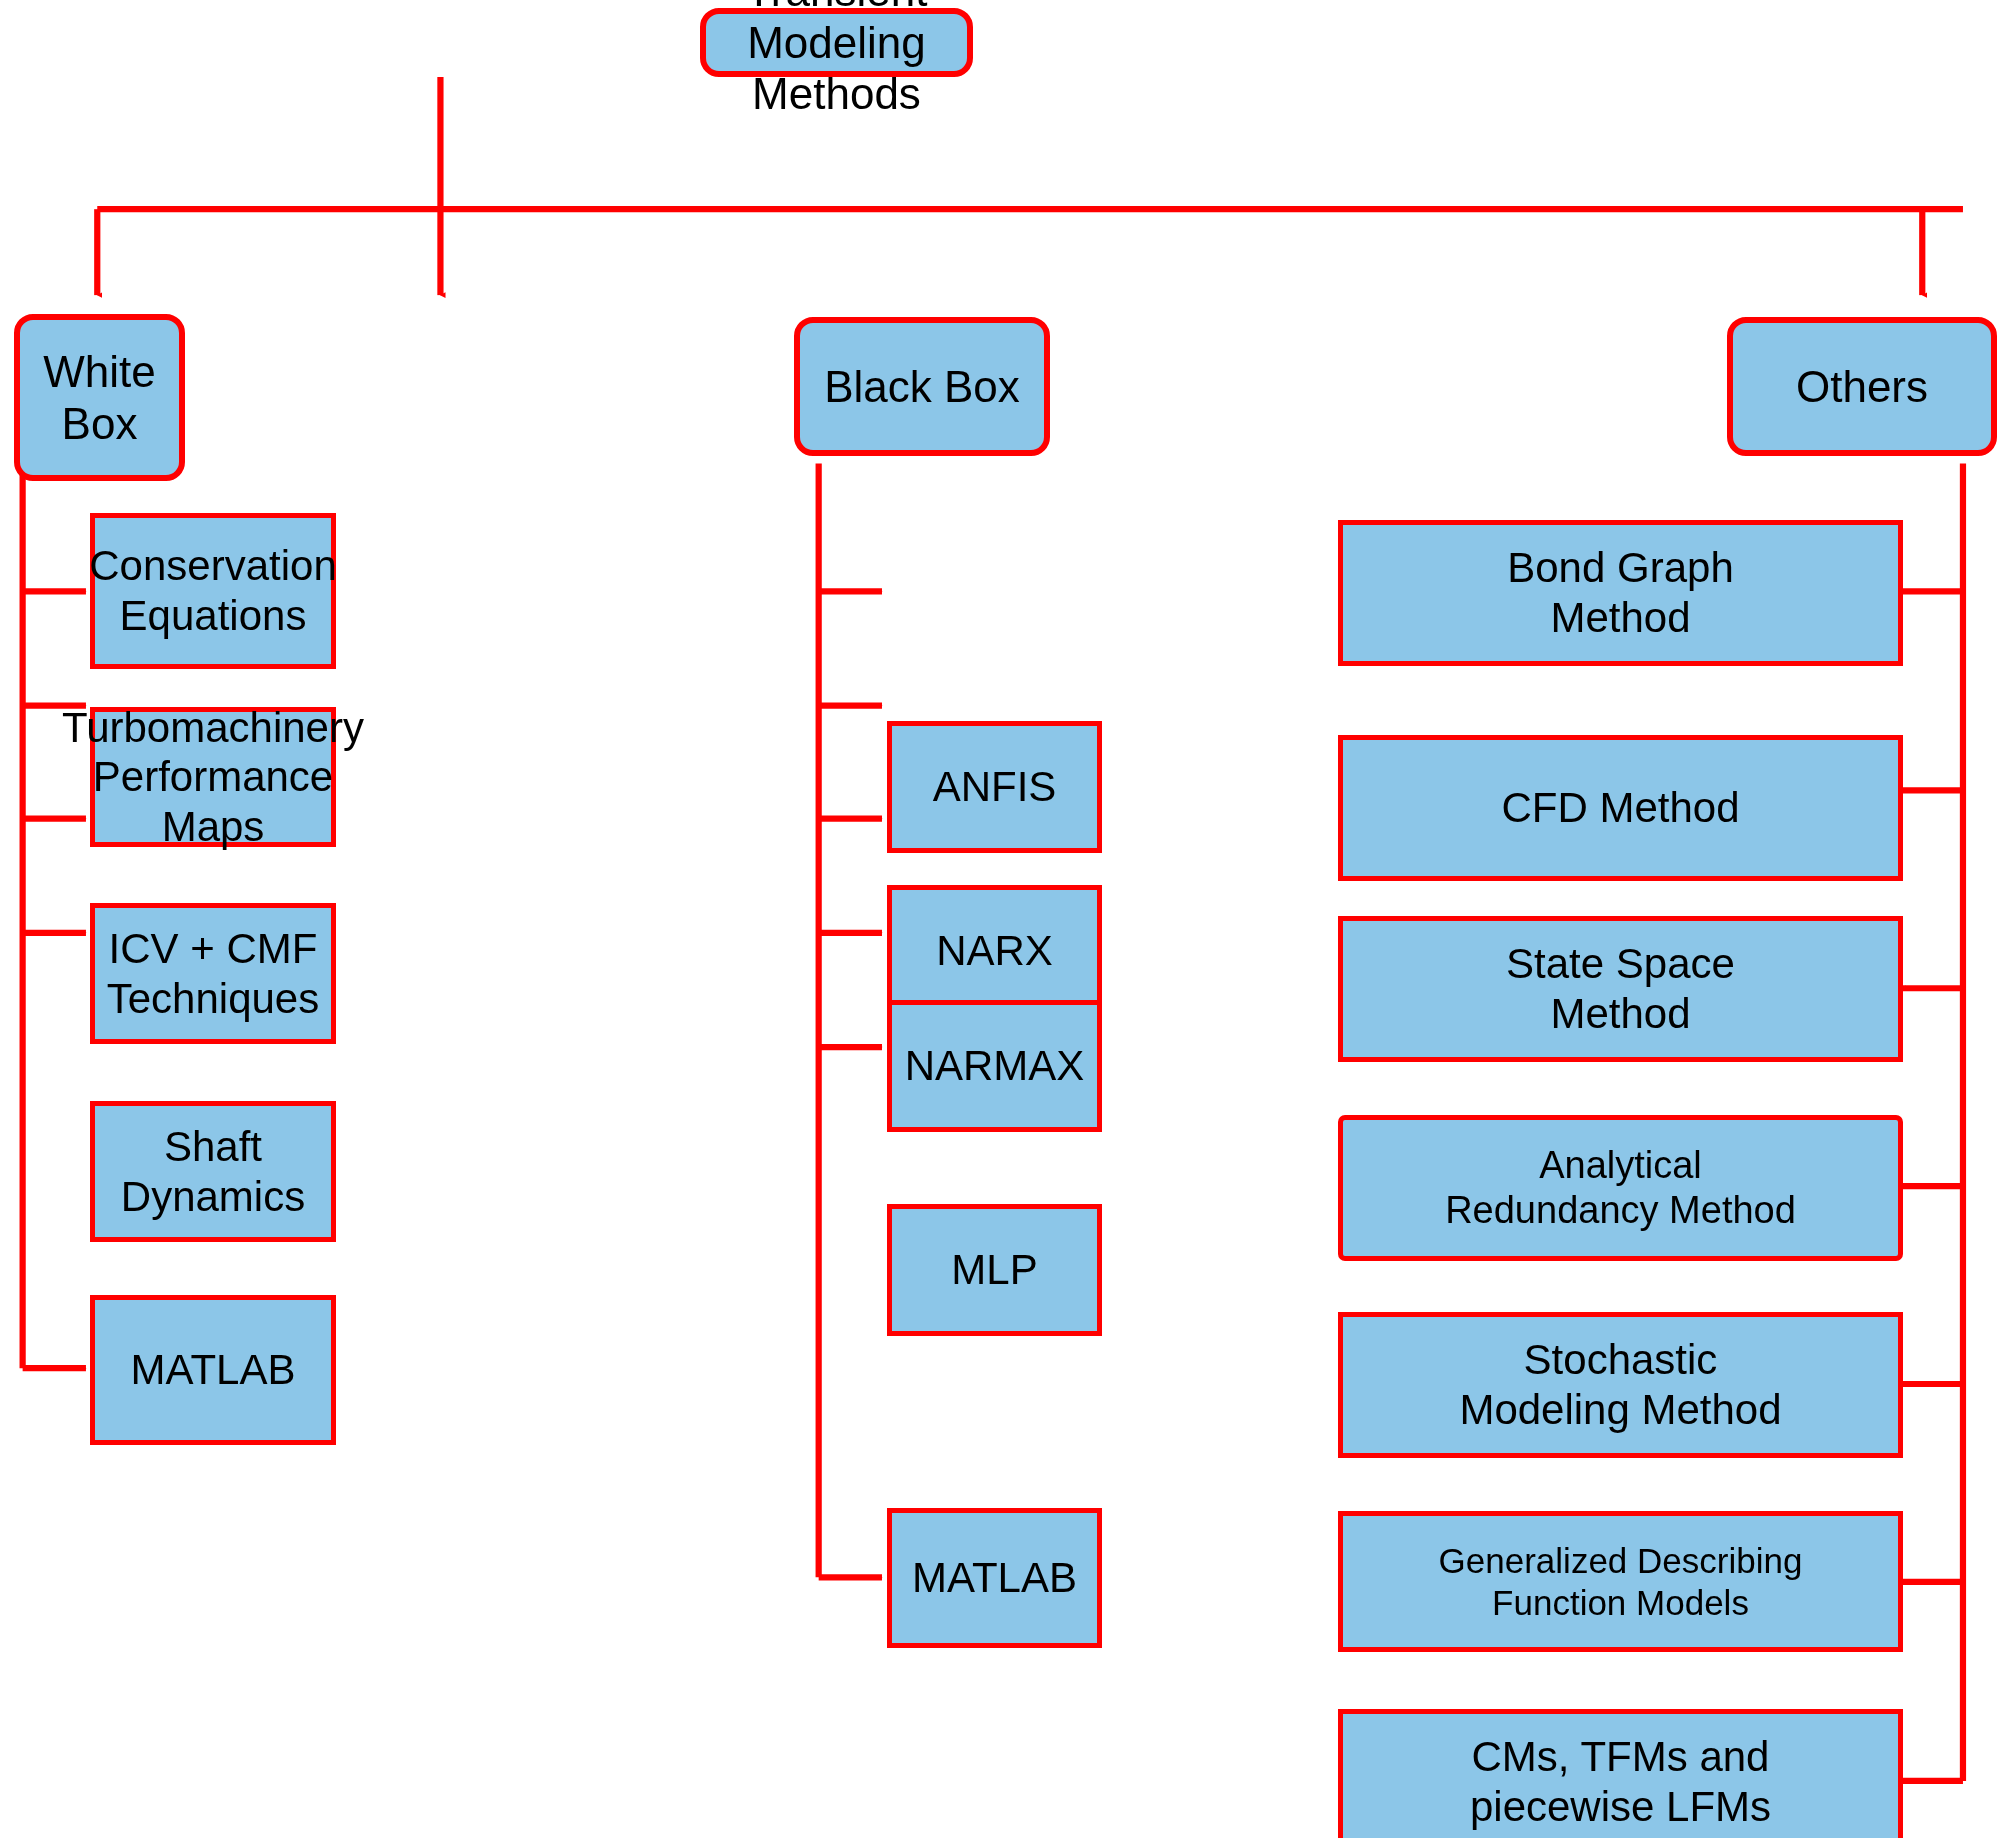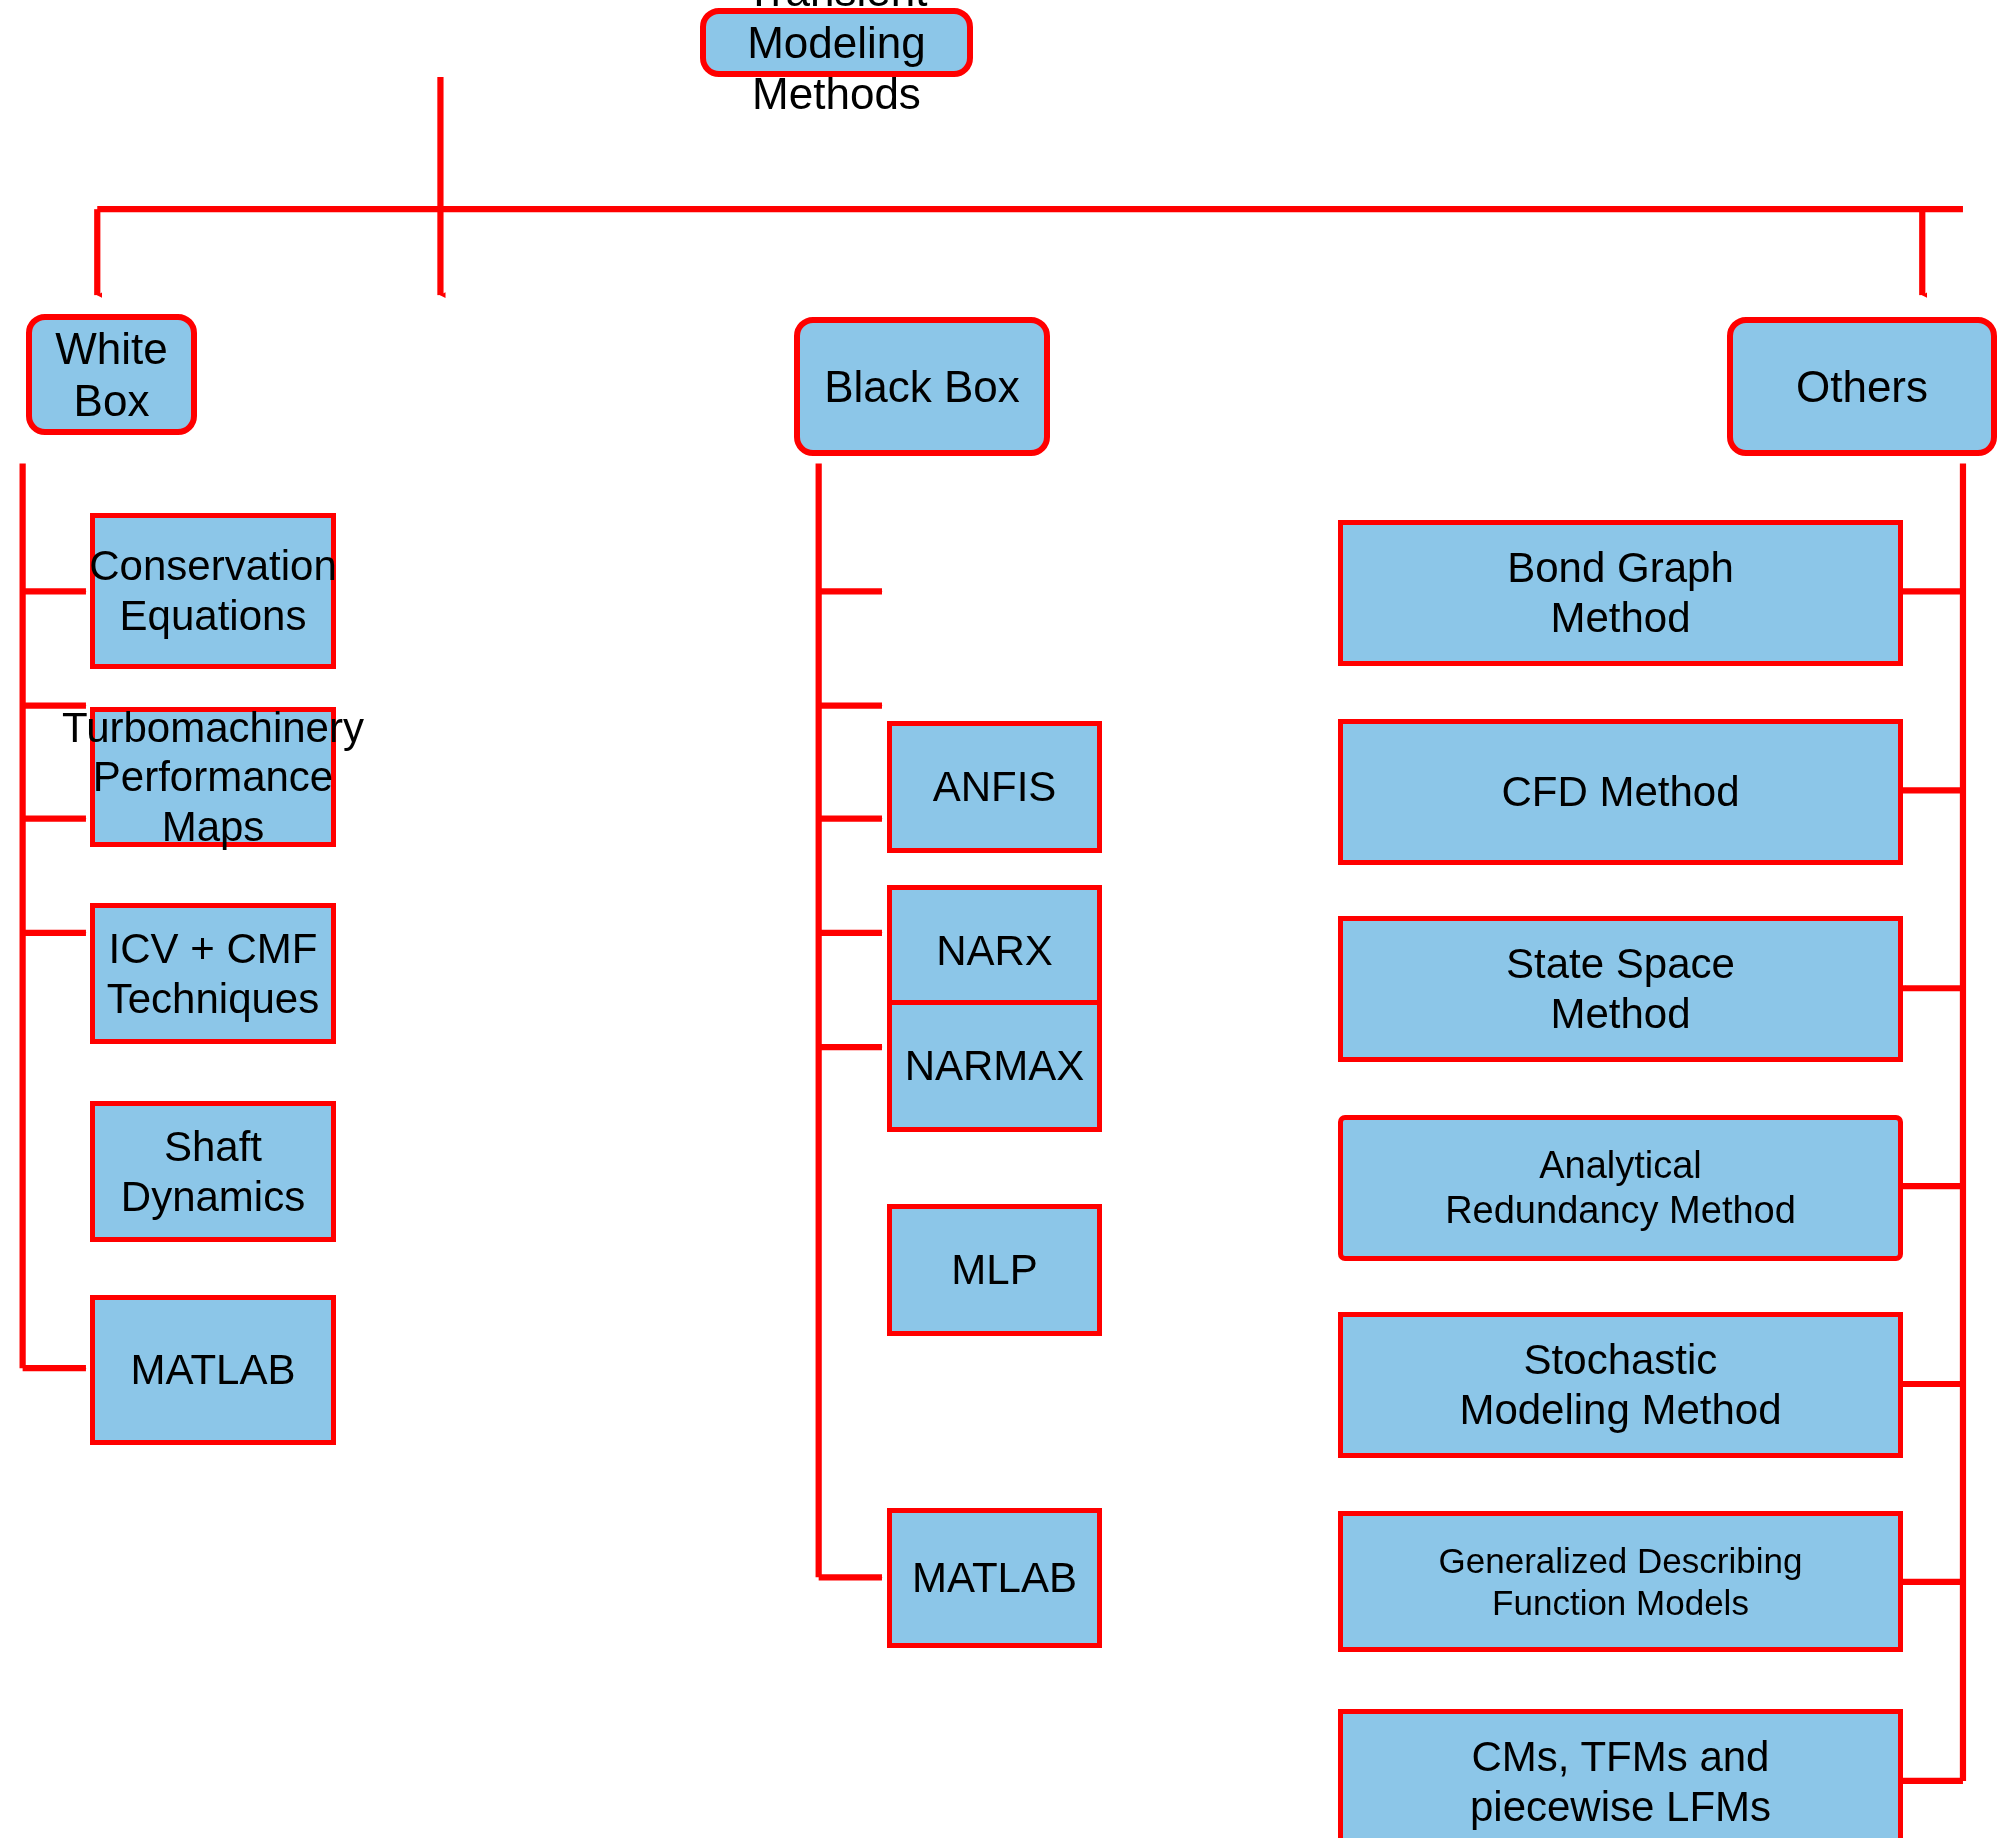--- a/index.html
+++ b/index.html
@@ -113,21 +113,21 @@
       <path d="M3472,2098 L3362,2098" marker-end="url(#arrLeft)"></path>
       <path d="M3472,2448 L3362,2448" marker-end="url(#arrLeft)"></path>
       <path d="M3472,2798 L3362,2798" marker-end="url(#arrLeft)"></path>
       <path d="M3472,3150 L3362,3150" marker-end="url(#arrLeft)"></path>
     </g>
   </svg>
 
   <div class="node root" style="left:700px; top:8px; width:273px; height:69px;">Transient Modeling
 Methods</div>
 
-  <div class="node cat" style="left:26px; top:314px; width:171px; height:121px;">White Box</div>
+  <div class="node cat" style="left:14px; top:314px; width:171px; height:167px;">White Box</div>
 
   <div class="node leaf" style="left:90px; top:513px; width:246px; height:156px;">Conservation
 Equations</div>
 
   <div class="node leaf" style="left:90px; top:707px; width:246px; height:140px;">Turbomachinery
 Performance Maps</div>
 
   <div class="node leaf" style="left:90px; top:1101px; width:246px; height:141px;">Shaft Dynamics</div>
 
   <div class="node leaf" style="left:90px; top:903px; width:246px; height:141px;">ICV + CMF
@@ -146,21 +146,21 @@
 
   <div class="node leaf" style="left:887px; top:1204px; width:215px; height:132px;">MLP</div>
 
   <div class="node leaf" style="left:887px; top:1508px; width:215px; height:140px;">MATLAB</div>
 
   <div class="node cat" style="left:1727px; top:317px; width:270px; height:139px;">Others</div>
 
   <div class="node leaf" style="left:1338px; top:520px; width:565px; height:146px;">Bond Graph
 Method</div>
 
-  <div class="node leaf" style="left:1338px; top:719px; width:565px; height:146px;">CFD Method</div>
+  <div class="node leaf" style="left:1338px; top:735px; width:565px; height:146px;">CFD Method</div>
 
   <div class="node leaf" style="left:1338px; top:916px; width:565px; height:146px;">State Space
 Method</div>
 
   <div class="node leaf medsmall" style="left:1338px; top:1115px; width:565px; height:146px;border-radius:7px;">Analytical
 Redundancy Method</div>
 
   <div class="node leaf" style="left:1338px; top:1312px; width:565px; height:146px;">Stochastic
 Modeling Method</div>
 

